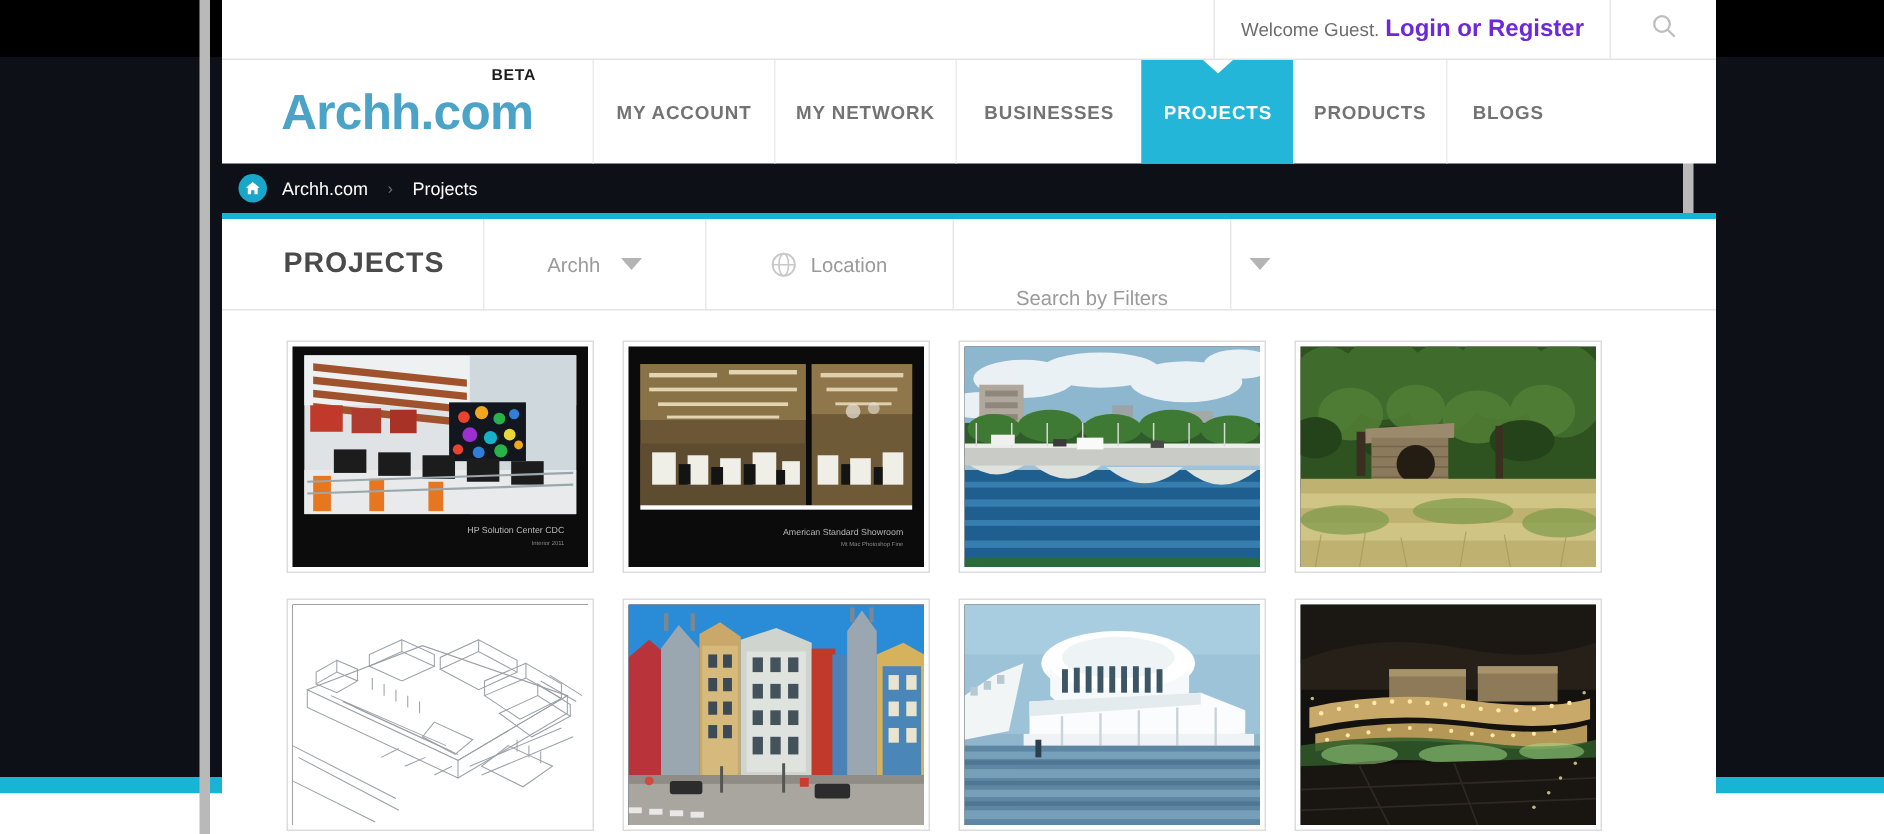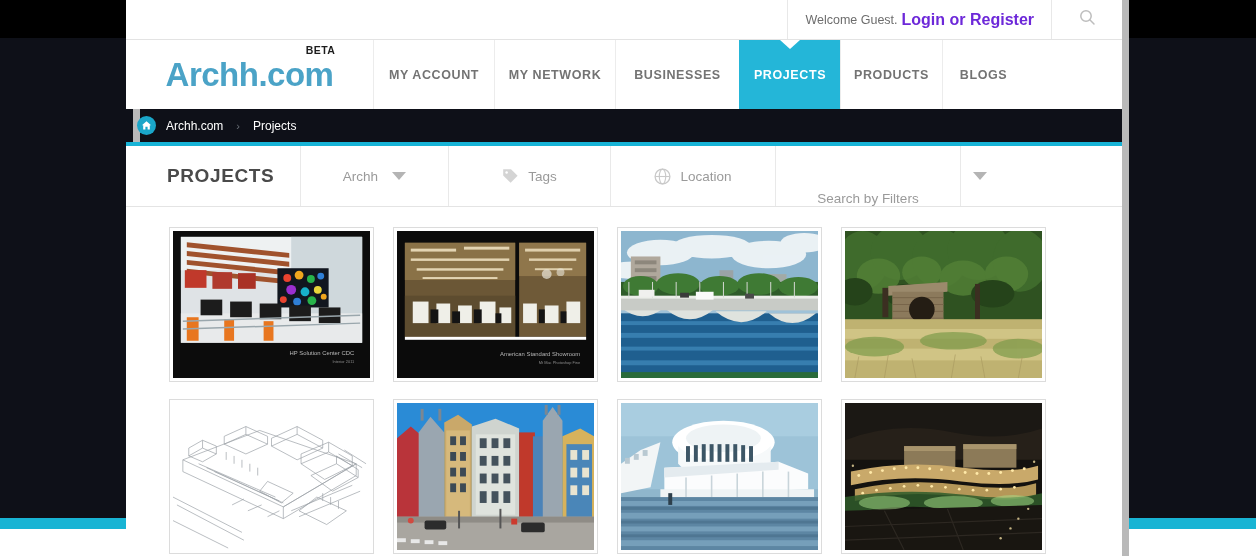--- a/index.html
+++ b/index.html
@@ -48,21 +48,21 @@
     width: 7px;
     height: 556px;
     background: #b9b9b9;
   }
   .gutter-left  { left: 133px; }
   .gutter-right { left: 1122px; }
 
   
   .page {
     position: absolute;
-    left: 126px; top: 0;
+    left: 148px; top: 0;
     width: 848px;
     height: 556px;
   }
 
   
   .utilitybar {
     position: absolute;
     left: 0; top: 0;
     width: 996px; height: 40px;
     background: #ffffff;
@@ -359,29 +359,20 @@
     <div class="toolbar">
 
       <div class="tb-cell tb-title">PROJECTS</div>
 
 
       <div class="tb-cell tb-type">
         <span class="tb-label">Archh</span>
         <span class="caret"></span>
       </div>
 
-      <div class="tb-cell tb-tags">
-        <span class="tb-ico">
-          <svg width="17" height="16" viewBox="0 0 17 16">
-            <path d="M1.2 1.2 H9 L15.6 7.8 L8.6 14.8 L1.2 7.4 Z" fill="#d4d4d4"></path>
-            <circle cx="4.6" cy="4.6" r="1.25" fill="#ffffff"></circle>
-          </svg>
-        </span>
-        <span class="tb-label">Tags</span>
-      </div>
 
       <div class="tb-cell tb-loc">
         <span class="tb-ico">
           <svg width="17" height="17" viewBox="0 0 17 17">
             <circle cx="8.5" cy="8.5" r="7.4" fill="none" stroke="#c9c9c9" stroke-width="1.3"></circle>
             <ellipse cx="8.5" cy="8.5" rx="3.2" ry="7.4" fill="none" stroke="#c9c9c9" stroke-width="1.1"></ellipse>
             <line x1="1.3" y1="8.5" x2="15.7" y2="8.5" stroke="#c9c9c9" stroke-width="1.1"></line>
           </svg>
         </span>
         <span class="tb-label">Location</span>

